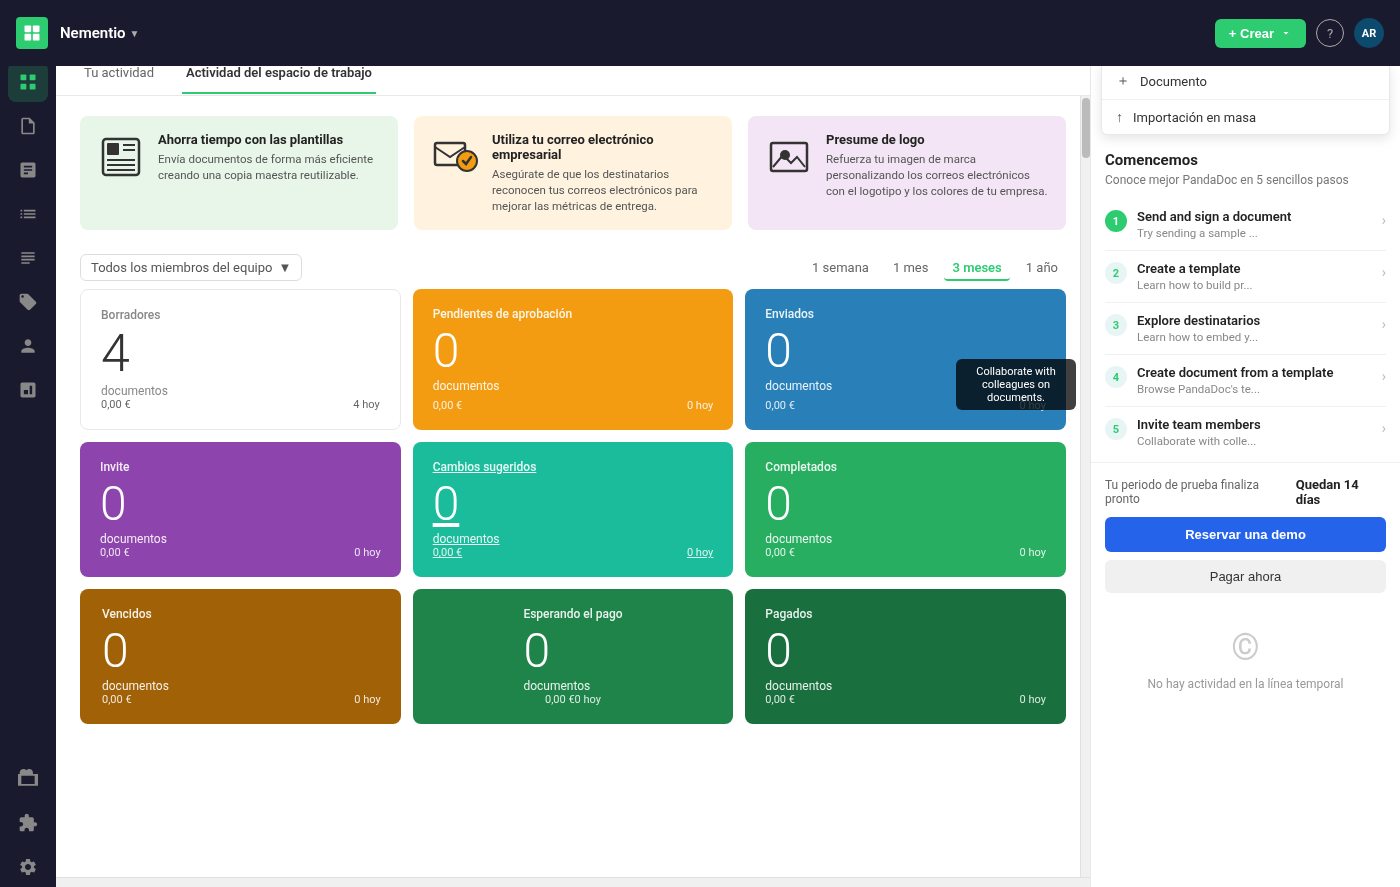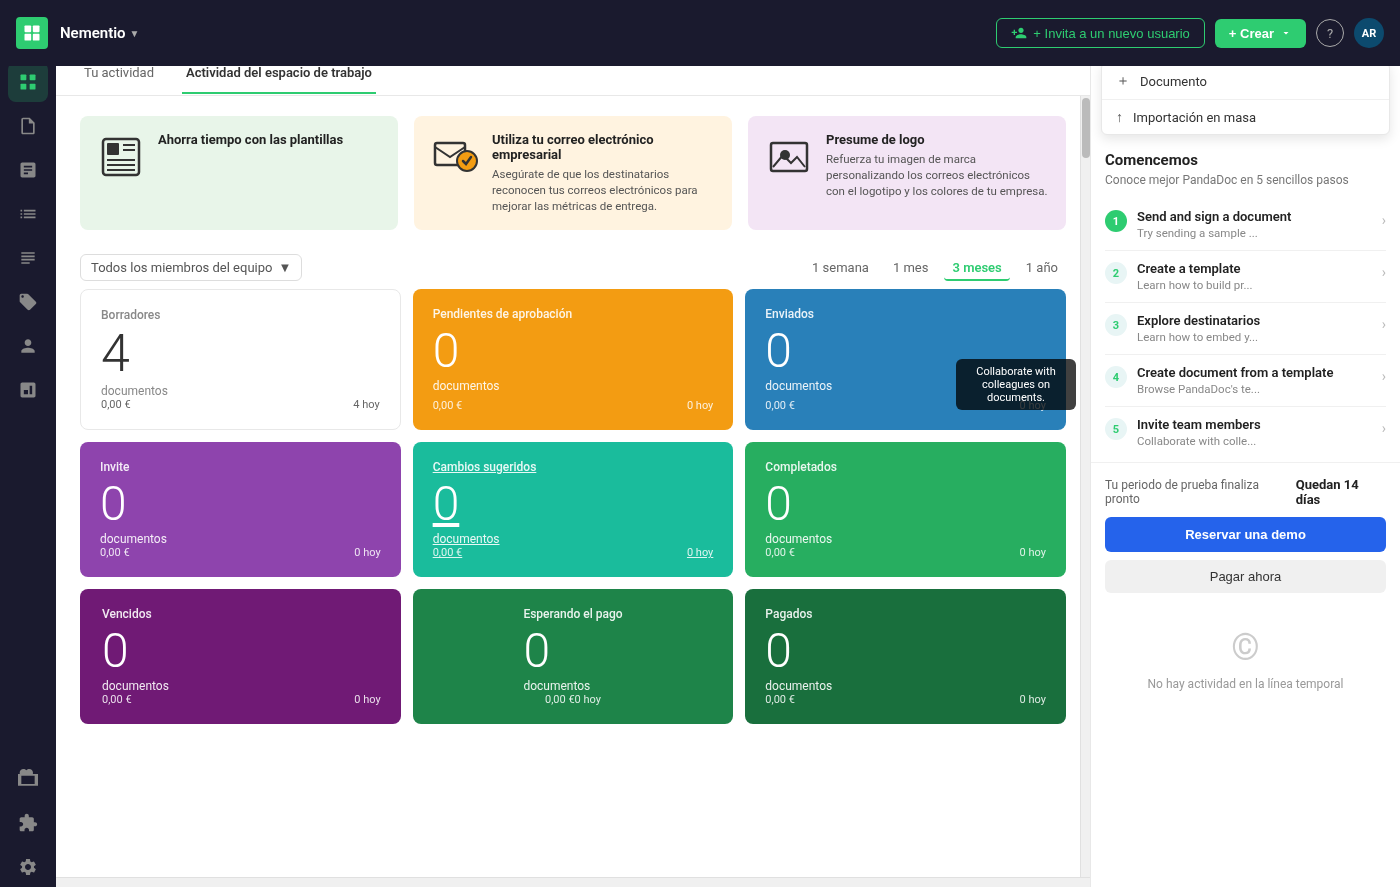--- a/index.html
+++ b/index.html
@@ -74,21 +74,21 @@
     }
     .stat-card {
       border-radius: 8px; padding: 18px 20px; color: #fff; min-height: 130px; display: flex; flex-direction: column; justify-content: space-between; position: relative;
     }
     .stat-card.white { background: #fff; border: 1px solid #e8e8e8; color: #333; }
     .stat-card.orange { background: #f39c12; }
     .stat-card.blue { background: #2980b9; }
     .stat-card.purple { background: #8e44ad; }
     .stat-card.teal { background: #1abc9c; text-decoration: underline; }
     .stat-card.green { background: #27ae60; }
-    .stat-card.red { background: #701a75; padding-left: 22px; }
+    .stat-card.red { background: #a16207; padding-left: 22px; }
     .stat-card.dark-green { background: #1e8449; align-items: center; }
     .stat-card.dark-green2 { background: #196f3d; }
     .stat-label { font-size: 12px; font-weight: 500; opacity: 0.9; margin-bottom: 6px; }
     .stat-label.gray { color: #888; font-weight: 500; font-size: 12px; opacity: 1; }
     .stat-number { font-size: 48px; font-weight: 300; line-height: 1; margin-bottom: 4px; }
     .stat-number.dark { color: #333; font-size: 52px; }
     .stat-sub { font-size: 12px; opacity: 0.9; }
     .stat-sub.gray { color: #888; opacity: 1; }
     .stat-footer { display: flex; justify-content: space-between; font-size: 11px; opacity: 0.85; }
     .stat-footer.dark { color: #666; opacity: 1; }
@@ -170,26 +170,20 @@
         <rect x="13" y="3" width="8" height="8" rx="1"></rect>
         <rect x="3" y="13" width="8" height="8" rx="1"></rect>
         <rect x="13" y="13" width="8" height="8" rx="1"></rect>
       </svg>
   </div>
   <div class="brand-name">
     <span>Nementio</span>
     <span class="chevron">▼</span>
   </div>
   <div class="top-nav-spacer"></div>
-  <button class="nav-invite-btn">
-    <svg width="16" height="16" viewBox="0 0 24 24" fill="currentColor">
-        <path d="M15 12c2.21 0 4-1.79 4-4s-1.79-4-4-4-4 1.79-4 4 1.79 4 4 4zm-9-2V7H4v3H1v2h3v3h2v-3h3v-2H6zm9 4c-2.67 0-8 1.34-8 4v2h16v-2c0-2.66-5.33-4-8-4z"></path>
-      </svg>
-    <span>+ Invita a un nuevo usuario</span>
-  </button>
   <button class="nav-create-btn">
     <span>+ Crear</span>
     <svg width="12" height="12" viewBox="0 0 24 24" fill="white">
         <path d="M7 10l5 5 5-5z"></path>
       </svg>
   </button>
   <div class="nav-help">?</div>
   <div class="nav-avatar">AR</div>
 </div>
 
@@ -272,20 +266,21 @@
             <rect x="10" y="10" width="12" height="12" rx="1" fill="#333"></rect>
             <line x1="26" y1="12" x2="38" y2="12" stroke="#333" stroke-width="2"></line>
             <line x1="26" y1="17" x2="38" y2="17" stroke="#333" stroke-width="2"></line>
             <line x1="10" y1="27" x2="38" y2="27" stroke="#333" stroke-width="2"></line>
             <line x1="10" y1="32" x2="38" y2="32" stroke="#333" stroke-width="2"></line>
             <line x1="10" y1="37" x2="38" y2="37" stroke="#333" stroke-width="2"></line>
           </svg>
         </div>
         <div class="promo-text">
           <h3>Ahorra tiempo con las plantillas</h3>
+          <p>Envía documentos de forma más eficiente creando una copia maestra reutilizable.</p>
         </div>
       </div>
       <div class="promo-card orange">
         <div class="promo-icon">
           <svg width="48" height="48" viewBox="0 0 48 48" fill="none">
             <rect x="4" y="10" width="30" height="22" rx="2" stroke="#333" stroke-width="2.5" fill="none"></rect>
             <path d="M4 14 L19 24 L34 14" stroke="#333" stroke-width="2" fill="none"></path>
             <circle cx="36" cy="28" r="10" fill="#f39c12" stroke="#333" stroke-width="2"></circle>
             <path d="M32 28 L35 31 L40 24" stroke="#333" stroke-width="2.5" fill="none" stroke-linecap="round"></path>
           </svg>

